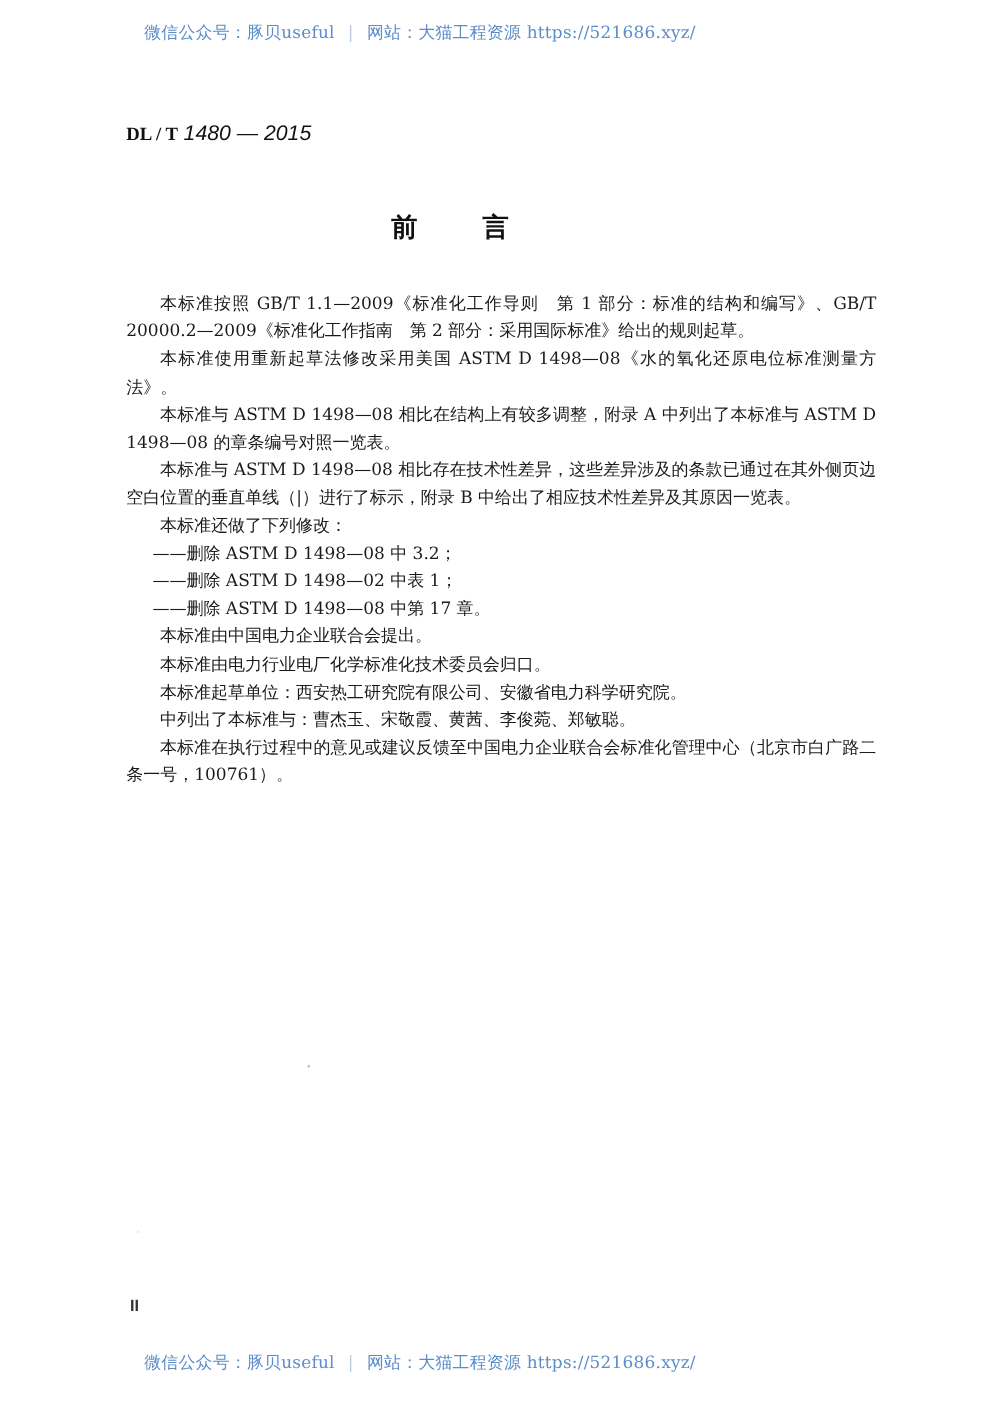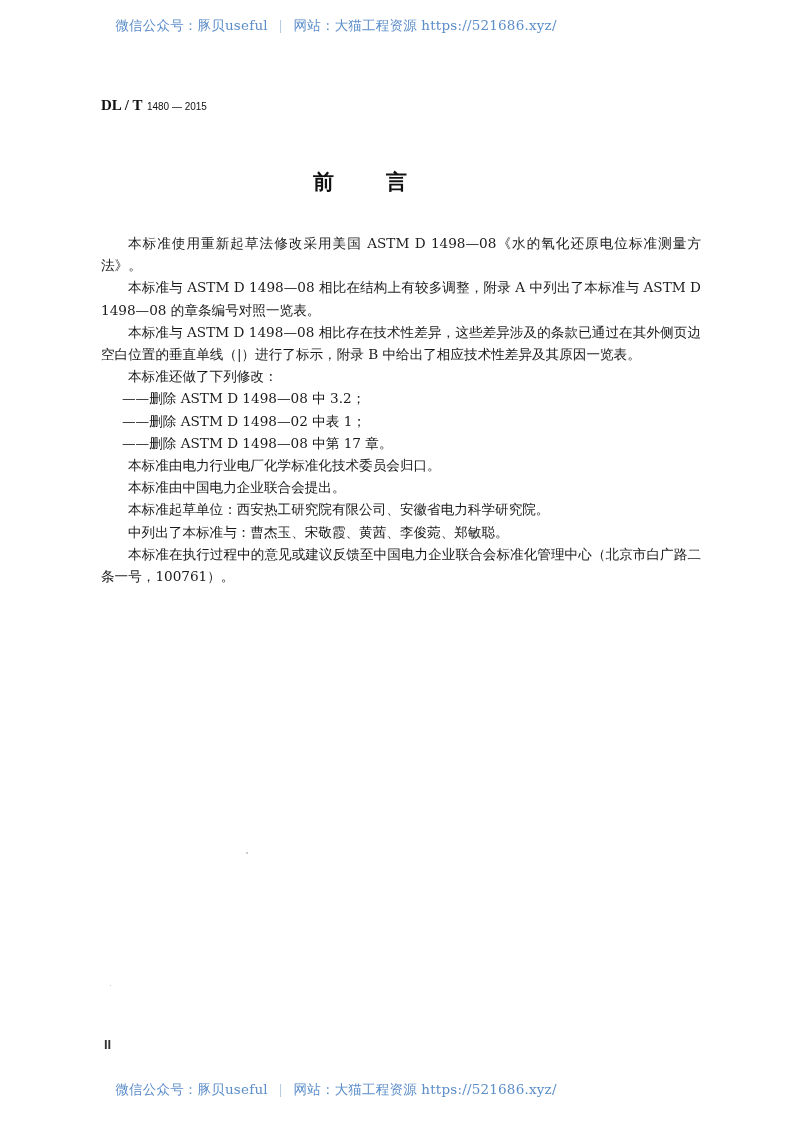--- a/index.html
+++ b/index.html
@@ -38,21 +38,22 @@
       font-size: 14px;
       color: #111;
     }
     .doc-code .bold {
       font-family: "Liberation Serif", "DejaVu Serif", serif;
       font-weight: bold;
       font-size: 15px;
     }
     .doc-code .num {
       font-family: "Liberation Sans", "DejaVu Sans", sans-serif;
-      font-size: 10px;
+      font-size: 17px;
+      font-style: italic;
     }
     .page-title {
       position: absolute;
       left: 0;
       width: 720px;
       top: 168px;
       text-align: center;
       font-family: "DejaVu Sans", "Liberation Sans", sans-serif;
       font-weight: bold;
       font-size: 21px;
@@ -107,29 +108,30 @@
 <div class="doc-code">
   <span class="bold">DL / T</span>
   <span class="num">1480 — 2015</span>
 </div>
 
 <div class="page-title">
   <span>前</span><span class="gap"></span><span>言</span>
 </div>
 
 <div class="body-text">
+  <p>本标准按照 GB/T 1.1—2009《标准化工作导则　第 1 部分：标准的结构和编写》、GB/T 20000.2—2009《标准化工作指南　第 2 部分：采用国际标准》给出的规则起草。</p>
   <p>本标准使用重新起草法修改采用美国 ASTM D 1498—08《水的氧化还原电位标准测量方法》。</p>
   <p>本标准与 ASTM D 1498—08 相比在结构上有较多调整，附录 A 中列出了本标准与 ASTM D 1498—08 的章条编号对照一览表。</p>
   <p>本标准与 ASTM D 1498—08 相比存在技术性差异，这些差异涉及的条款已通过在其外侧页边空白位置的垂直单线（|）进行了标示，附录 B 中给出了相应技术性差异及其原因一览表。</p>
   <p>本标准还做了下列修改：</p>
   <p class="item">——删除 ASTM D 1498—08 中 3.2；</p>
   <p class="item">——删除 ASTM D 1498—02 中表 1；</p>
   <p class="item">——删除 ASTM D 1498—08 中第 17 章。</p>
+  <p>本标准由中国电力企业联合会提出。</p>
   <p>本标准由电力行业电厂化学标准化技术委员会归口。</p>
-  <p>本标准由中国电力企业联合会提出。</p>
   <p>本标准起草单位：西安热工研究院有限公司、安徽省电力科学研究院。</p>
   <p>中列出了本标准与：曹杰玉、宋敬霞、黄茜、李俊菀、郑敏聪。</p>
   <p>本标准在执行过程中的意见或建议反馈至中国电力企业联合会标准化管理中心（北京市白广路二条一号，100761）。</p>
 </div>
 
 <div class="speck" style="left:246px; top:852px;"></div>
 <div class="speck" style="left:110px; top:985px; width:1px; height:1px;"></div>
 
 <div class="page-num">II</div>
 

